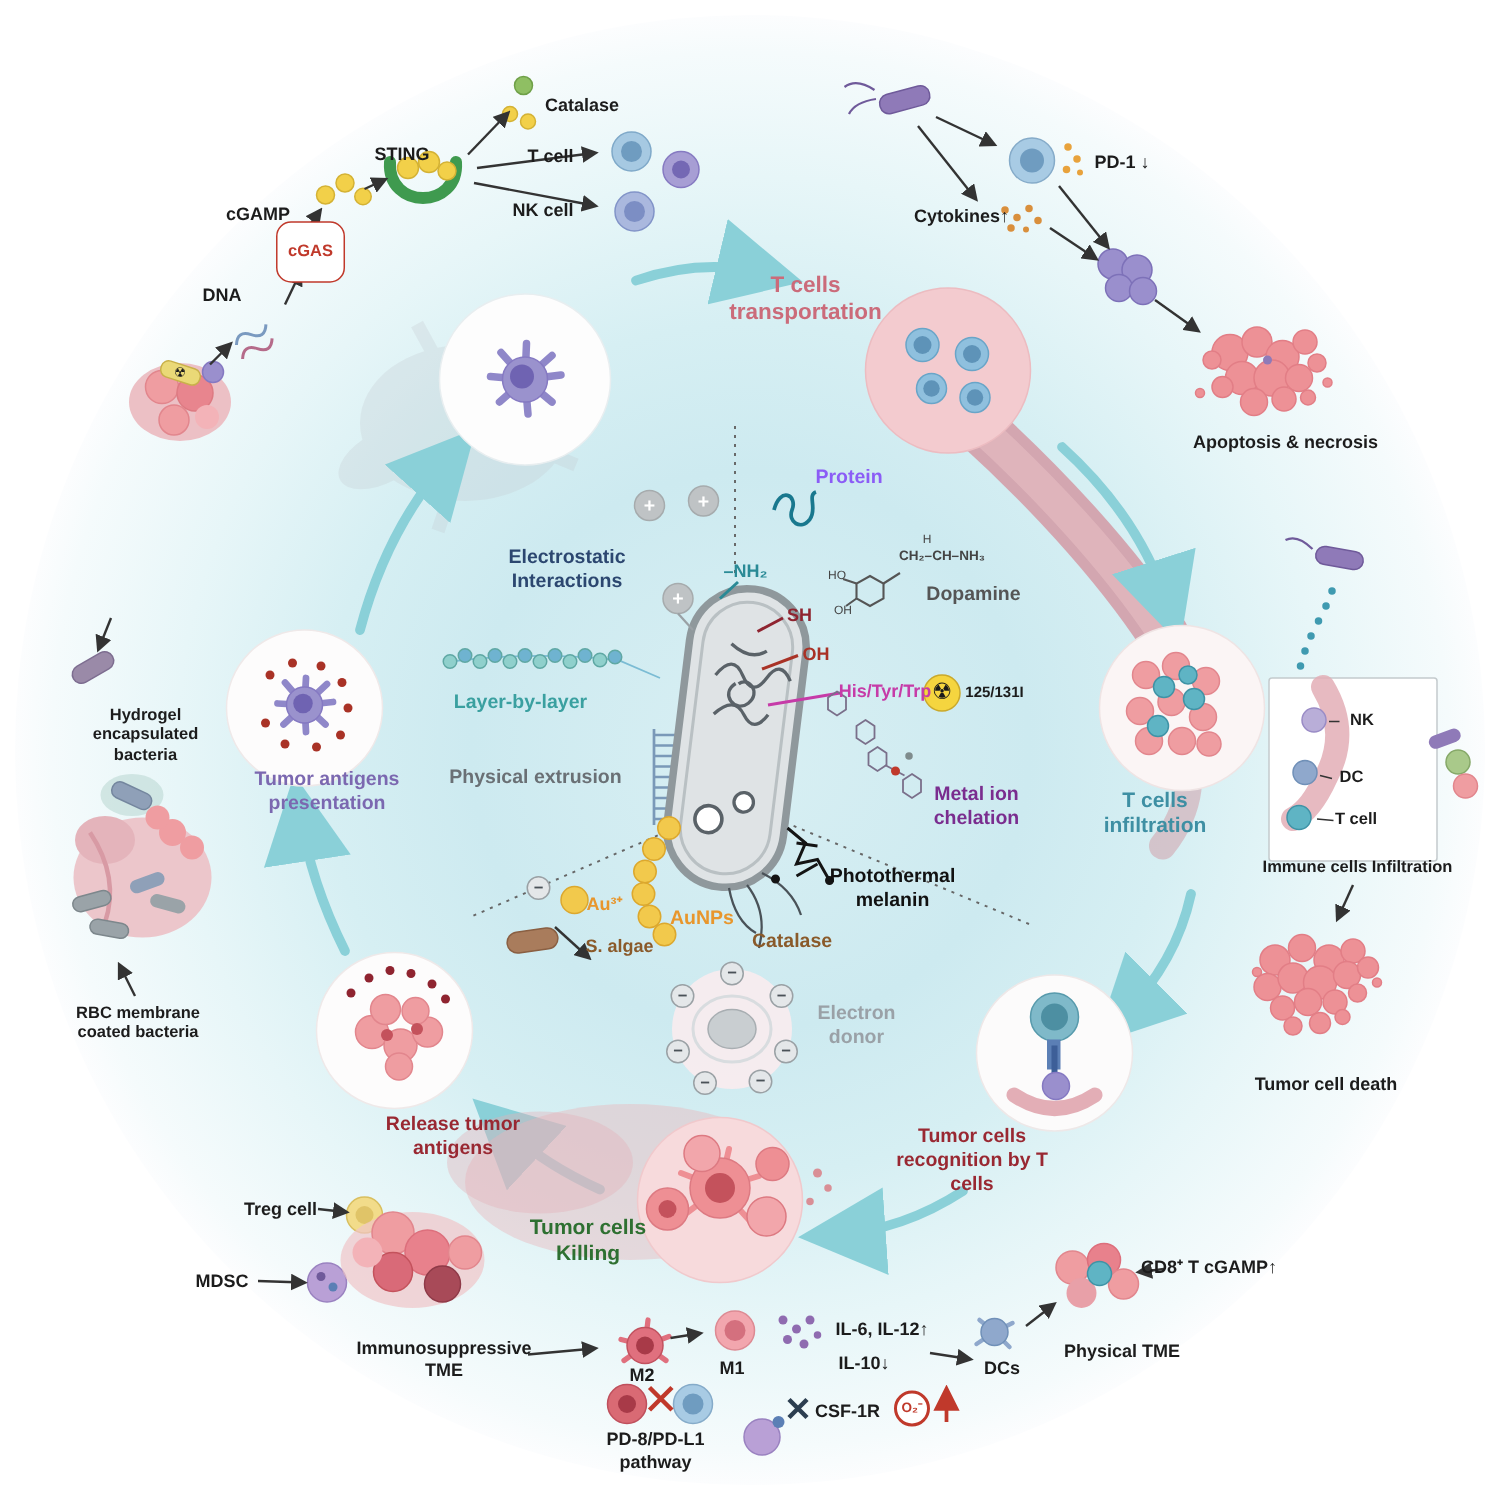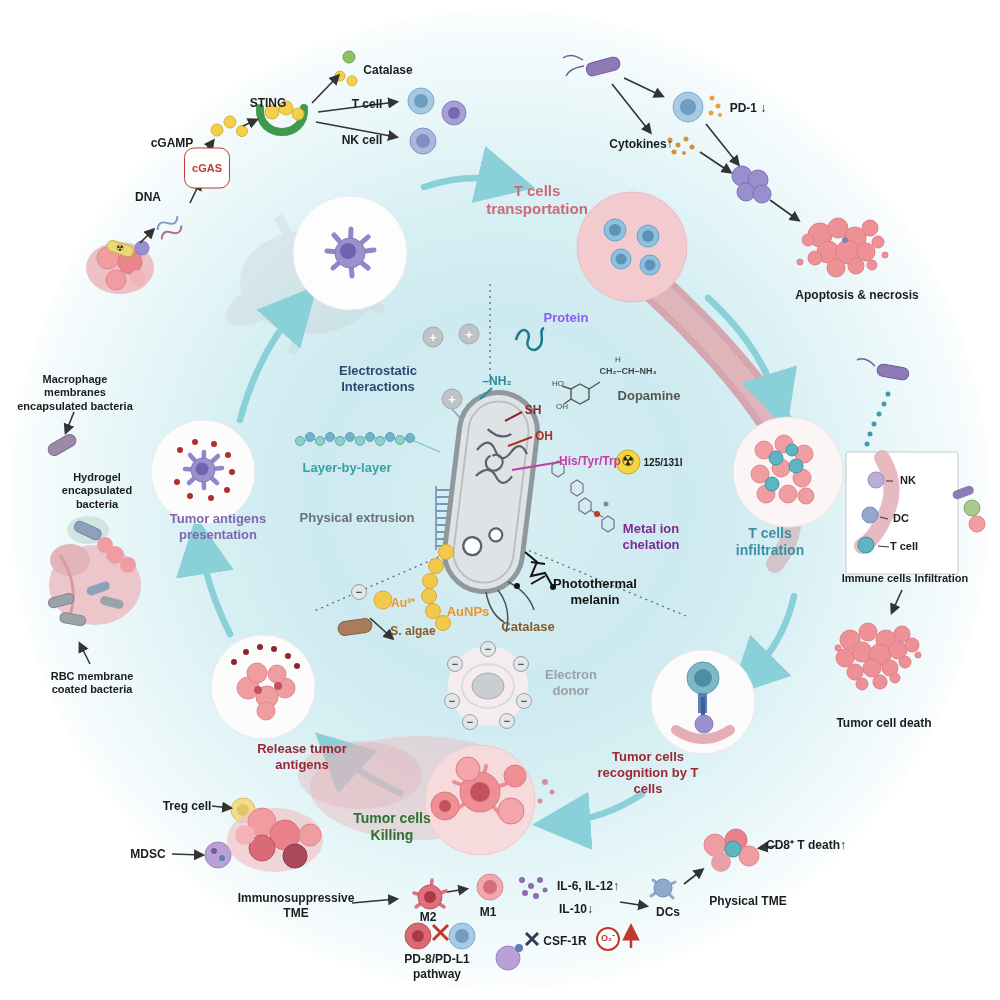--- a/index.html
+++ b/index.html
@@ -556,40 +556,39 @@
 <div class="lbl" style="left:268px;top:103px">STING</div>
 <div class="lbl" style="left:388px;top:70px">Catalase</div>
 <div class="lbl" style="left:367px;top:104px">T cell</div>
 <div class="lbl" style="left:362px;top:140px">NK cell</div>
 <div class="glyph radsm" style="left:120px;top:248px">☢</div>
 
 <div class="lbl" style="left:748px;top:108px">PD-1 ↓</div>
 <div class="lbl" style="left:641px;top:144px">Cytokines↑</div>
 <div class="lbl" style="left:857px;top:295px">Apoptosis &amp; necrosis</div>
 
-<div class="lbl wrap fs11" style="left:75px;top:393px;width:118px">Macrophage membranes encapsulated bacteria</div>
 <div class="lbl wrap fs11" style="left:97px;top:491px;width:95px">Hydrogel encapsulated bacteria</div>
 <div class="lbl wrap fs11" style="left:92px;top:683px;width:120px">RBC membrane coated bacteria</div>
 
 <div class="lbl fs11" style="left:908px;top:481px">NK</div>
 <div class="lbl fs11" style="left:901px;top:519px">DC</div>
 <div class="lbl fs11" style="left:904px;top:547px">T cell</div>
 <div class="lbl fs11" style="left:905px;top:579px">Immune cells Infiltration</div>
 <div class="lbl" style="left:884px;top:723px">Tumor cell death</div>
 
 <div class="lbl" style="left:187px;top:806px">Treg cell</div>
 <div class="lbl" style="left:148px;top:854px">MDSC</div>
 <div class="lbl wrap" style="left:296px;top:906px;width:140px">Immunosuppressive TME</div>
 <div class="lbl" style="left:428px;top:917px">M2</div>
 <div class="lbl" style="left:488px;top:912px">M1</div>
 <div class="lbl" style="left:588px;top:886px">IL-6, IL-12↑</div>
 <div class="lbl" style="left:576px;top:909px">IL-10↓</div>
 <div class="lbl" style="left:668px;top:912px">DCs</div>
 <div class="lbl" style="left:748px;top:901px">Physical TME</div>
-<div class="lbl" style="left:806px;top:845px">CD8⁺ T death↑</div>
+<div class="lbl" style="left:806px;top:845px">CD8⁺ T cGAMP↑</div>
 <div class="lbl wrap" style="left:437px;top:967px;width:110px">PD-8/PD-L1 pathway</div>
 <div class="lbl" style="left:565px;top:941px">CSF-1R</div>
 <div class="o2badge" style="left:608px;top:939px">O₂⁻</div>
 
 <div class="lbl wrap fs15 pinktx" style="left:537px;top:200px;width:150px">T cells transportation</div>
 <div class="lbl wrap fs14 teal" style="left:770px;top:542px;width:95px">T cells infiltration</div>
 <div class="lbl wrap fs13 dred" style="left:648px;top:773px;width:110px">Tumor cells recognition by T cells</div>
 <div class="lbl wrap fs14 green" style="left:392px;top:827px;width:110px">Tumor cells Killing</div>
 <div class="lbl wrap fs13 dred" style="left:302px;top:757px;width:115px">Release tumor antigens</div>
 <div class="lbl wrap fs13 purpletx" style="left:218px;top:527px;width:125px">Tumor antigens presentation</div>

